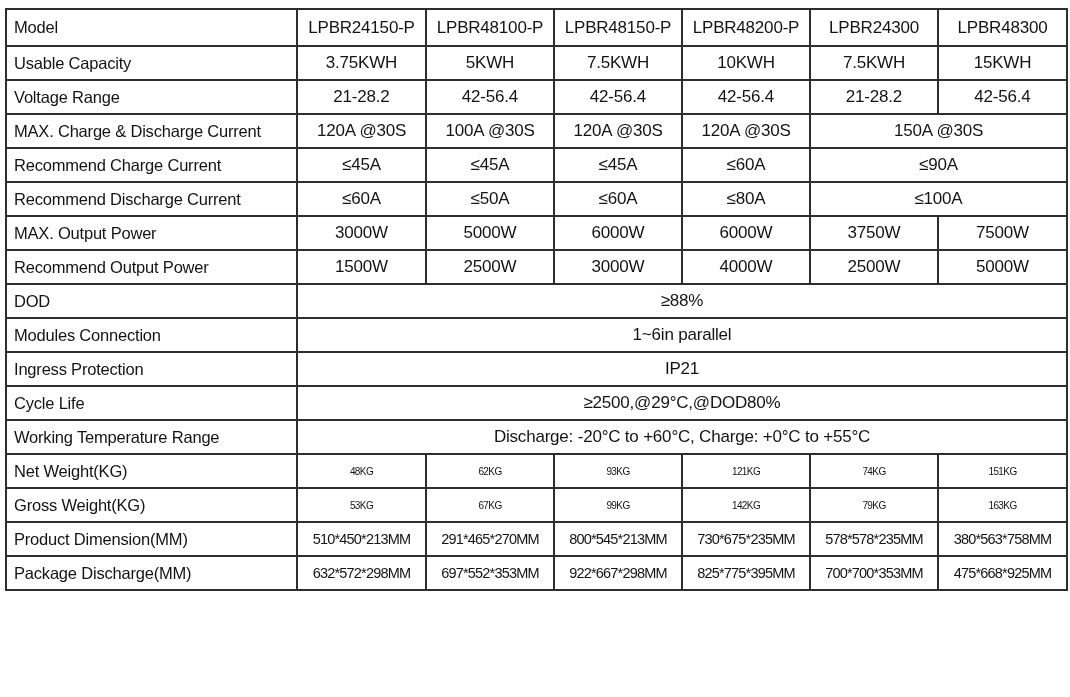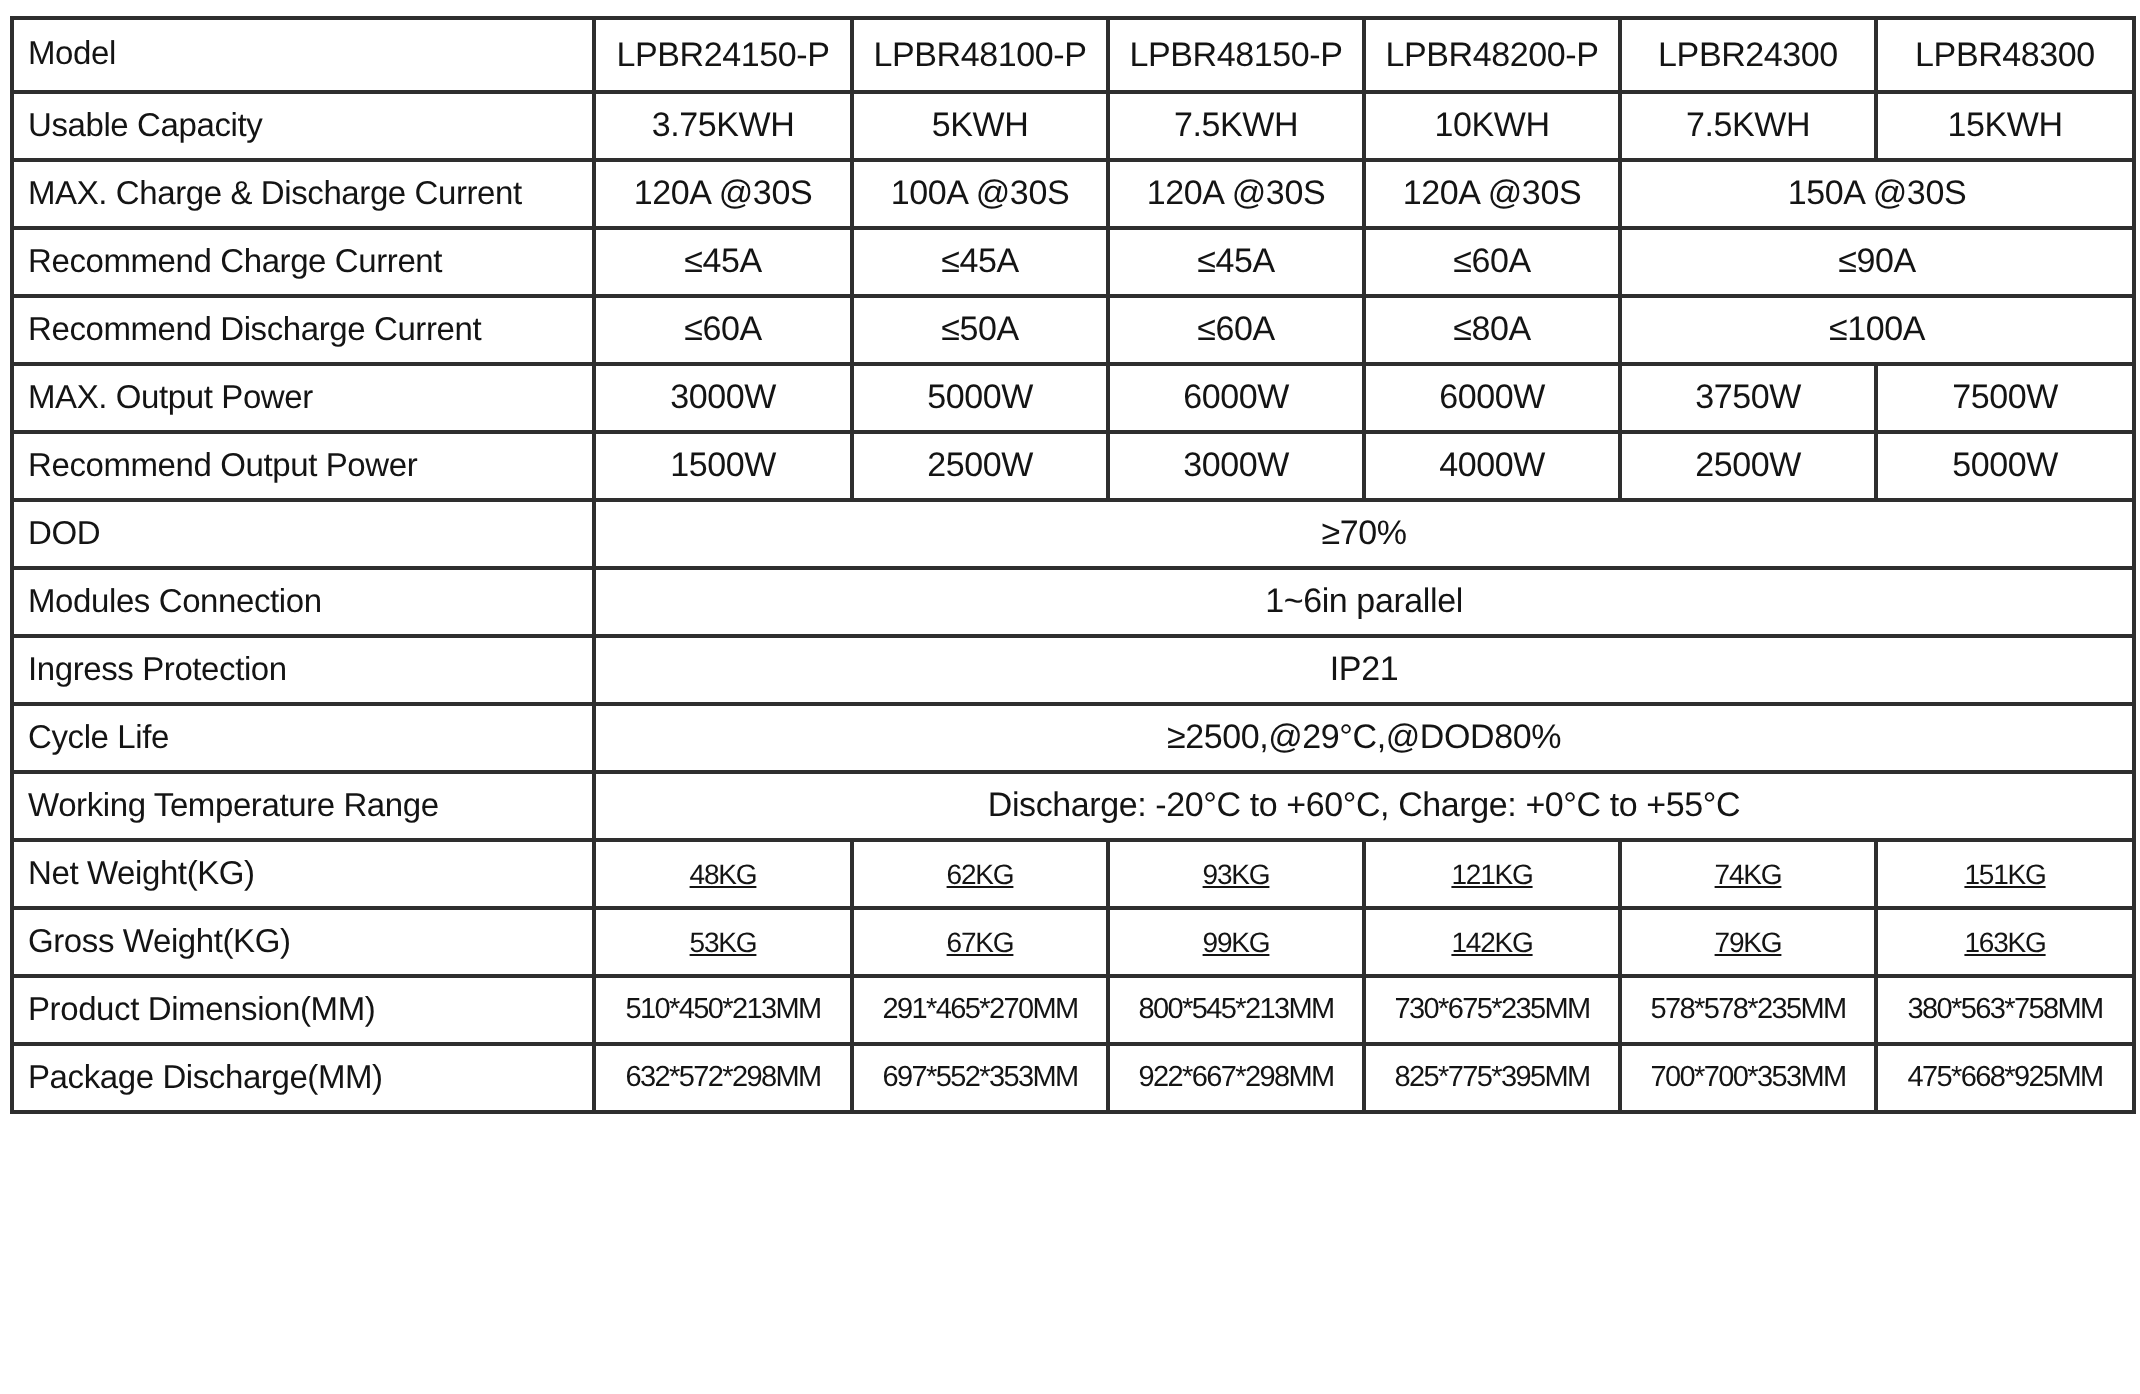--- a/index.html
+++ b/index.html
@@ -32,23 +32,22 @@
       white-space: nowrap;
       overflow: hidden;
       letter-spacing: -0.2px;
     }
     table.spec td.label {
       text-align: left;
       padding-left: 7px;
       font-size: 16.5px;
     }
     table.spec td.small {
-      font-size: 14px;
+      font-size: 10px;
       letter-spacing: -0.6px;
-      text-decoration: underline;
     }
     table.spec td.dim {
       font-size: 14.5px;
       letter-spacing: -0.8px;
     }
     tr { height: 34px; }
     tr.r-header { height: 37px; }
   </style>
 </head>
 <body>
@@ -79,20 +78,29 @@
     <td class="label">Usable Capacity</td>
     <td>3.75KWH</td>
     <td>5KWH</td>
     <td>7.5KWH</td>
     <td>10KWH</td>
     <td>7.5KWH</td>
     <td>15KWH</td>
   </tr>
 
 
+  <tr>
+    <td class="label">Voltage Range</td>
+    <td>21-28.2</td>
+    <td>42-56.4</td>
+    <td>42-56.4</td>
+    <td>42-56.4</td>
+    <td>21-28.2</td>
+    <td>42-56.4</td>
+  </tr>
 
   <tr>
     <td class="label">MAX. Charge &amp; Discharge Current</td>
     <td>120A @30S</td>
     <td>100A @30S</td>
     <td>120A @30S</td>
     <td>120A @30S</td>
     <td colspan="2">150A @30S</td>
   </tr>
 
@@ -129,21 +137,21 @@
     <td>1500W</td>
     <td>2500W</td>
     <td>3000W</td>
     <td>4000W</td>
     <td>2500W</td>
     <td>5000W</td>
   </tr>
 
   <tr>
     <td class="label">DOD</td>
-    <td colspan="6">≥70%</td>
+    <td colspan="6">≥88%</td>
   </tr>
 
   <tr>
     <td class="label">Modules Connection</td>
     <td colspan="6">1~6in parallel</td>
   </tr>
 
   <tr>
     <td class="label">Ingress Protection</td>
     <td colspan="6">IP21</td>

